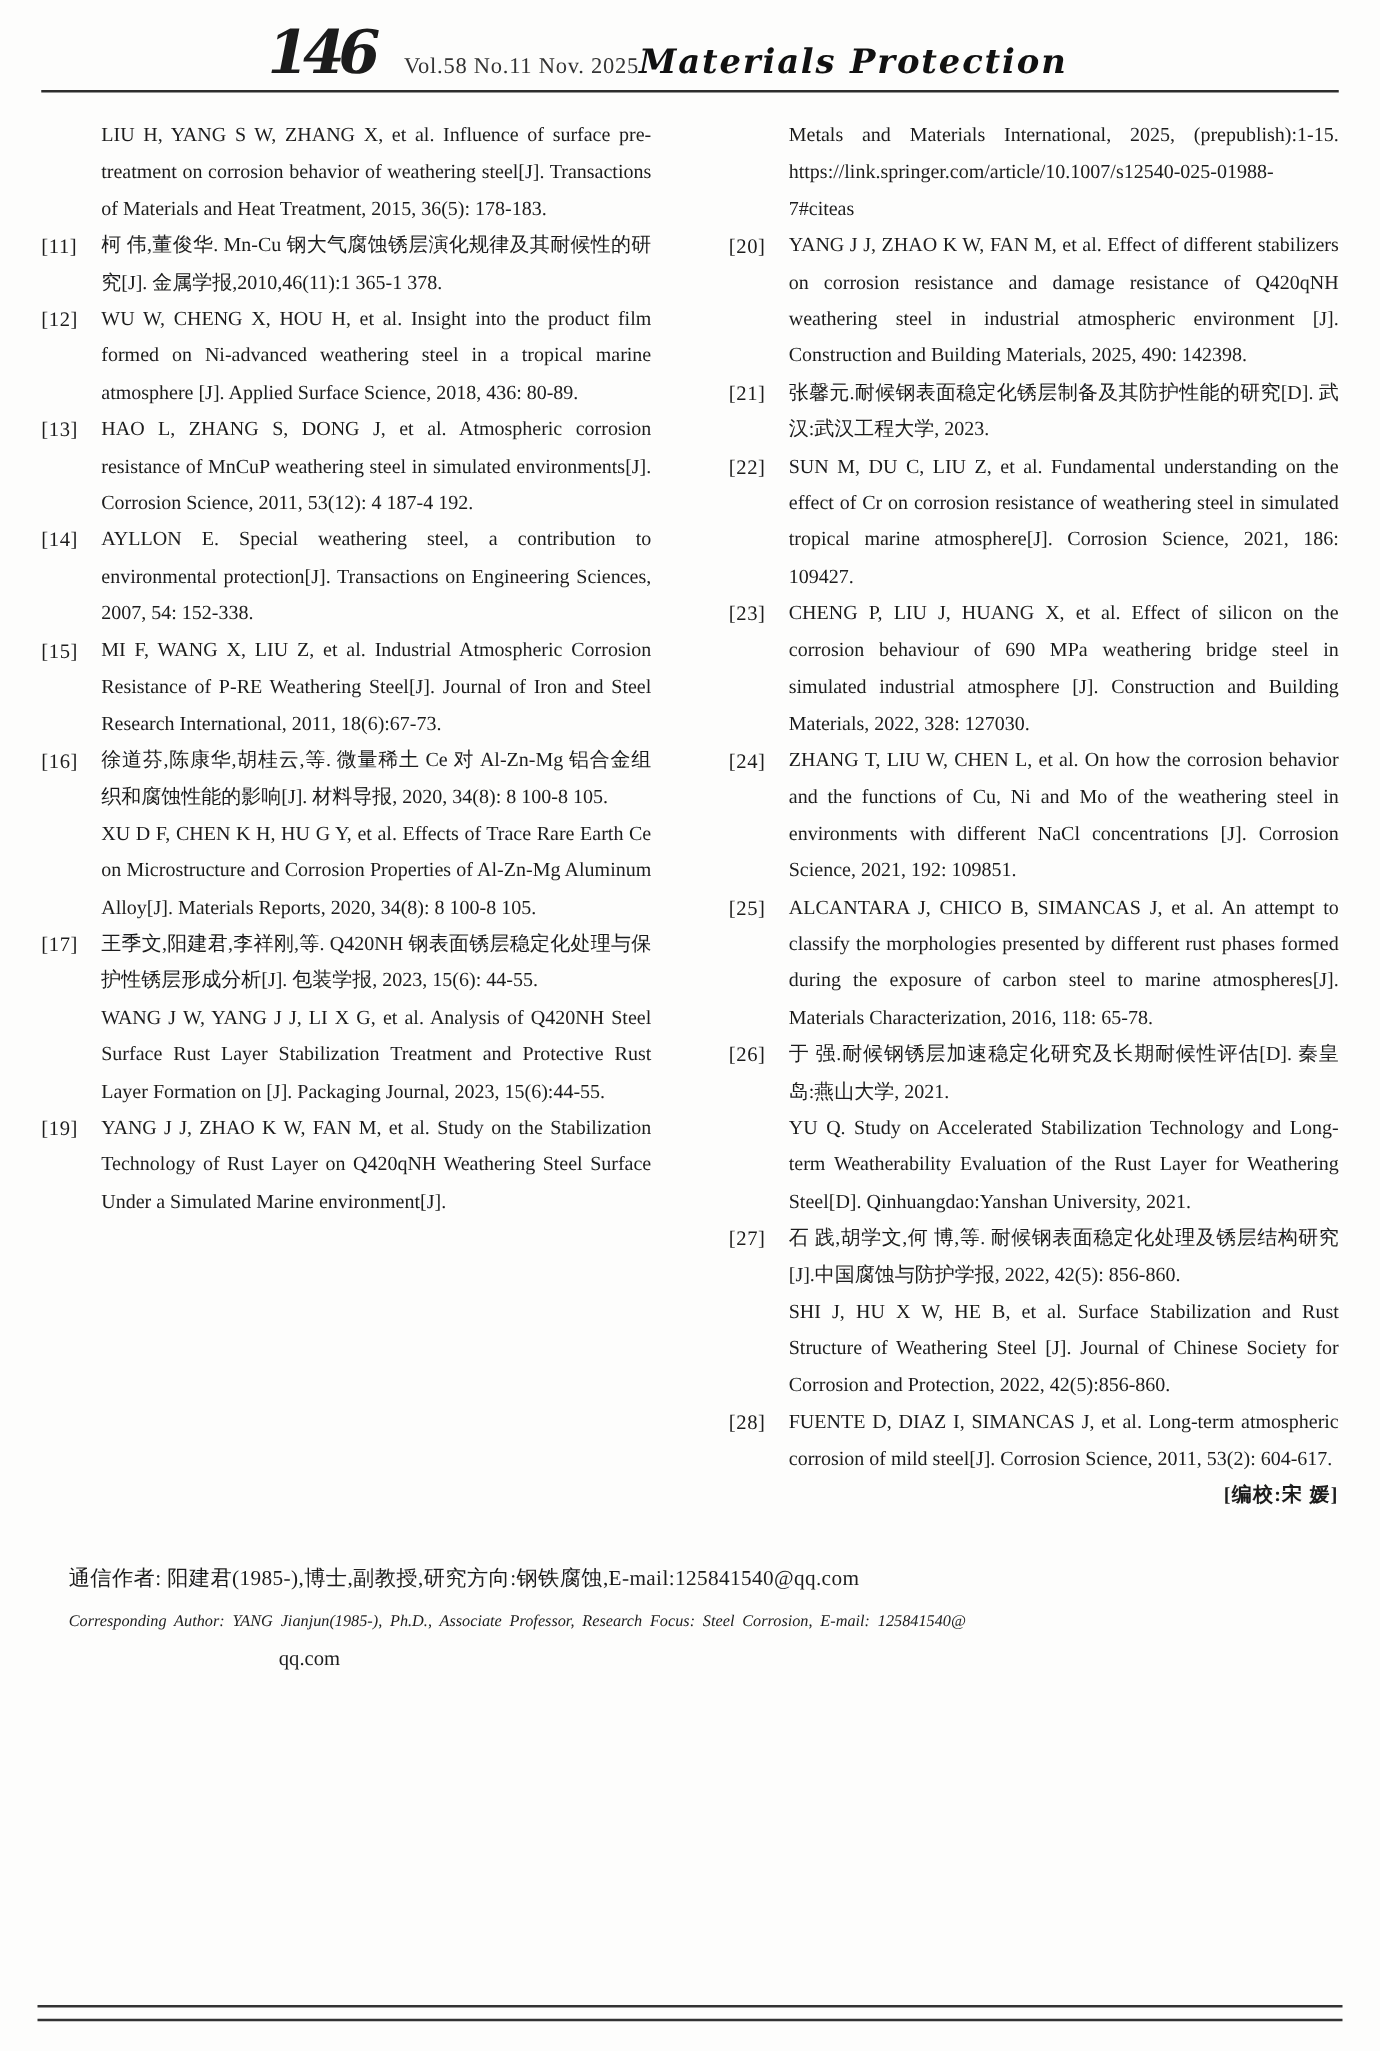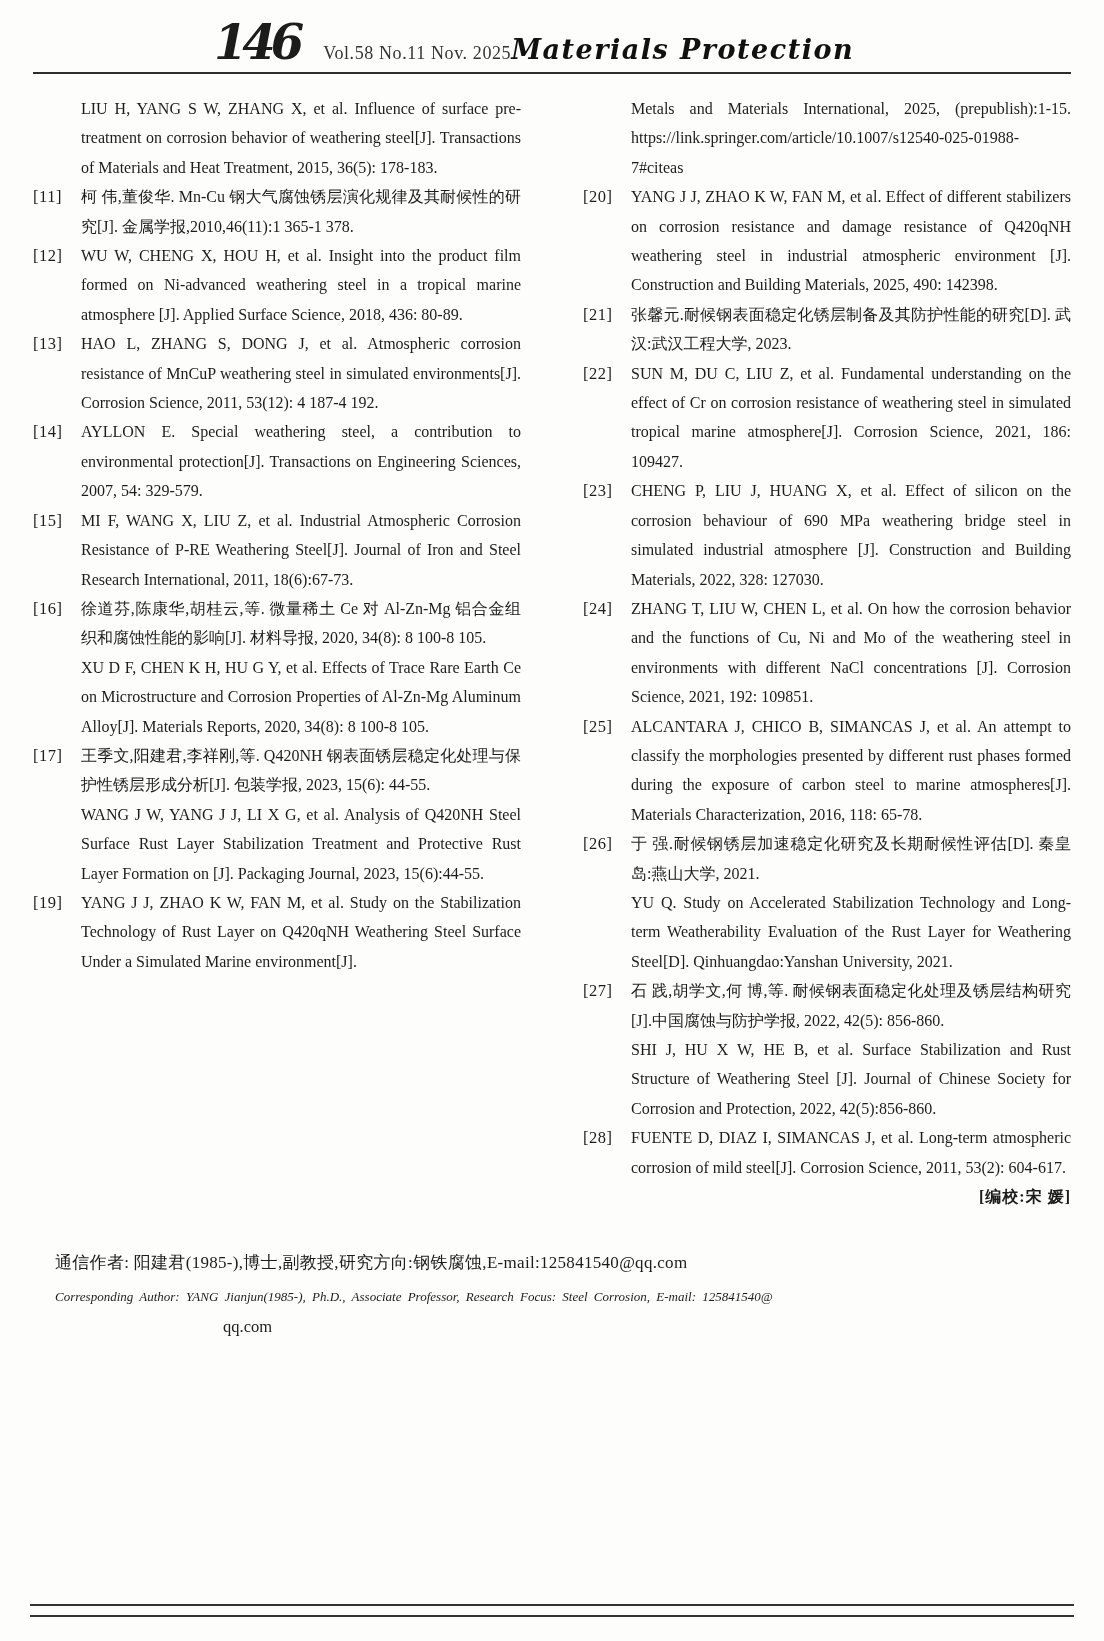--- a/index.html
+++ b/index.html
@@ -149,21 +149,21 @@
         </div>
         <div class="ref-entry">
           <span class="ref-label">[13]</span>
           <div class="ref-body">
             <p class="ref-part">HAO L, ZHANG S, DONG J, et al. Atmospheric corrosion resistance of MnCuP weathering steel in simulated environments[J]. Corrosion Science, 2011, 53(12): 4 187-4 192.</p>
           </div>
         </div>
         <div class="ref-entry">
           <span class="ref-label">[14]</span>
           <div class="ref-body">
-            <p class="ref-part">AYLLON E. Special weathering steel, a contribution to environmental protection[J]. Transactions on Engineering Sciences, 2007, 54: 329-579.</p>
+            <p class="ref-part">AYLLON E. Special weathering steel, a contribution to environmental protection[J]. Transactions on Engineering Sciences, 2007, 54: 152-338.</p>
           </div>
         </div>
         <div class="ref-entry">
           <span class="ref-label">[15]</span>
           <div class="ref-body">
             <p class="ref-part">MI F, WANG X, LIU Z, et al. Industrial Atmospheric Corrosion Resistance of P-RE Weathering Steel[J]. Journal of Iron and Steel Research International, 2011, 18(6):67-73.</p>
           </div>
         </div>
         <div class="ref-entry">
           <span class="ref-label">[16]</span>

